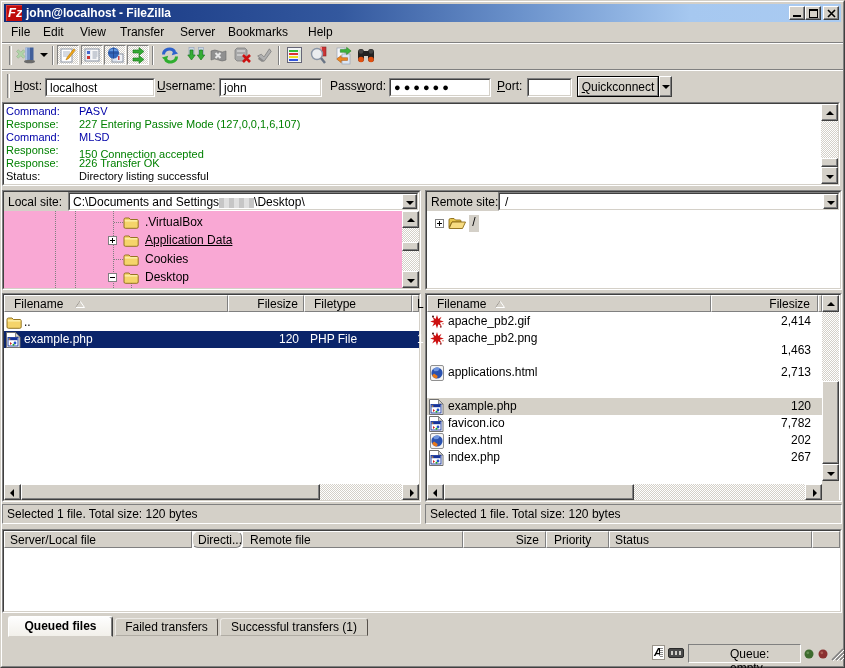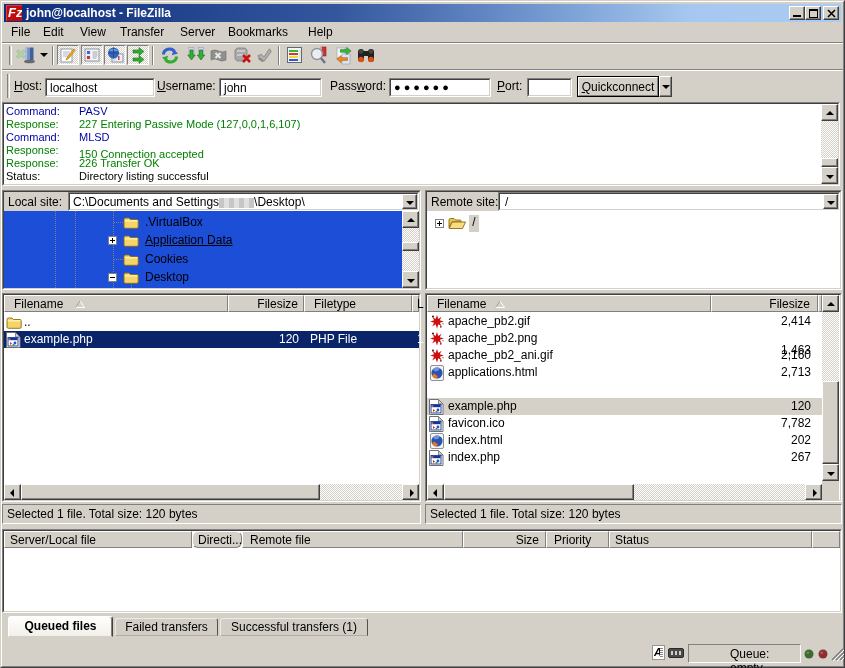--- a/index.html
+++ b/index.html
@@ -270,21 +270,21 @@
 
 <div class="a sunk" style="left:2px;top:190px;width:419px;height:100px;">
   <div class="sunk2" id="localpane" style="background:#d4d0c8;">
     <div class="a" style="left:4px;top:3px;">Local site:</div>
     <div class="a sunk" style="left:64px;top:0;width:351px;height:19px;">
       <div class="sunk2" style="padding:1px 0 0 3px;white-space:nowrap;overflow:hidden;">C:\Documents and Settings<span style="display:inline-block;width:35px;height:10px;background:repeating-linear-gradient(90deg,#c6c6c6 0 5px,#e0e0e0 5px 10px);filter:blur(0.7px);vertical-align:middle;"></span>\Desktop\</div>
       <div class="a raised" style="right:1px;top:1px;width:15px;height:15px;">
           <div class="td" style="left:3px;top:6px;"></div>
         </div>
     </div>
-    <div class="a" style="left:0;top:19px;width:415px;height:77px;background:#1d4ed8;">
+    <div class="a" style="left:0;top:19px;width:415px;height:77px;background:#f9a8d4;">
       <div class="a" style="left:51px;top:0;height:77px;border-left:1px dotted #808080;"></div>
       <div class="a" style="left:71px;top:0;height:77px;border-left:1px dotted #808080;"></div>
       <div class="a" style="left:109px;top:0;height:77px;border-left:1px dotted #808080;"></div>
       <div class="a" style="left:127px;top:66px;height:11px;border-left:1px dotted #808080;"></div>
       <div class="a" style="left:110px;top:11px;width:9px;border-top:1px dotted #808080;"></div>
       <div class="a" style="left:110px;top:48px;width:9px;border-top:1px dotted #808080;"></div>
       <svg class="a" style="left:119px;top:5px" width="16" height="13">
           <path d="M1 3.5 Q1 2 2.5 2 H6 L7.5 3.5 H14 Q15.2 3.5 15.2 5 V11 Q15.2 12.3 13.8 12.3 H2.5 Q1 12.3 1 11 Z" fill="#f5d46a" stroke="#8a6a14" stroke-width="0.9"></path>
           <path d="M1.8 4.8 H14.4" stroke="#fceea8" stroke-width="1.5"></path>
         </svg>
@@ -406,27 +406,20 @@
       <div class="a" style="left:21px;">apache_pb2.gif</div>
         <div class="a" style="left:284px;width:100px;text-align:right;">2,414</div>
     </div>
     <div class="row" style="left:0;top:35px;width:395px;">
       <svg class="a" style="left:2px;top:1px" width="16" height="15">
           <use href="#gApache"></use>
         </svg>
       <div class="a" style="left:21px;">apache_pb2.png</div>
         <div class="a" style="left:284px;width:100px;text-align:right;margin-top:12px;">1,463</div>
     </div>
-    <div class="row" style="left:0;top:52px;width:395px;">
-      <svg class="a" style="left:2px;top:1px" width="16" height="15">
-          <use href="#gApache"></use>
-        </svg>
-      <div class="a" style="left:21px;">apache_pb2_ani.gif</div>
-        <div class="a" style="left:284px;width:100px;text-align:right;">2,160</div>
-    </div>
     <div class="row" style="left:0;top:69px;width:395px;">
       <svg class="a" style="left:3px;top:1px" width="14" height="16">
           <use href="#gFox"></use>
         </svg>
       <div class="a" style="left:21px;">applications.html</div>
         <div class="a" style="left:284px;width:100px;text-align:right;">2,713</div>
     </div>
     <div class="row" style="left:0;top:103px;width:395px;background:#d5d1c8;">
       <svg class="a" style="left:2px;top:1px" width="15" height="16">
           <use href="#gPhp"></use>

